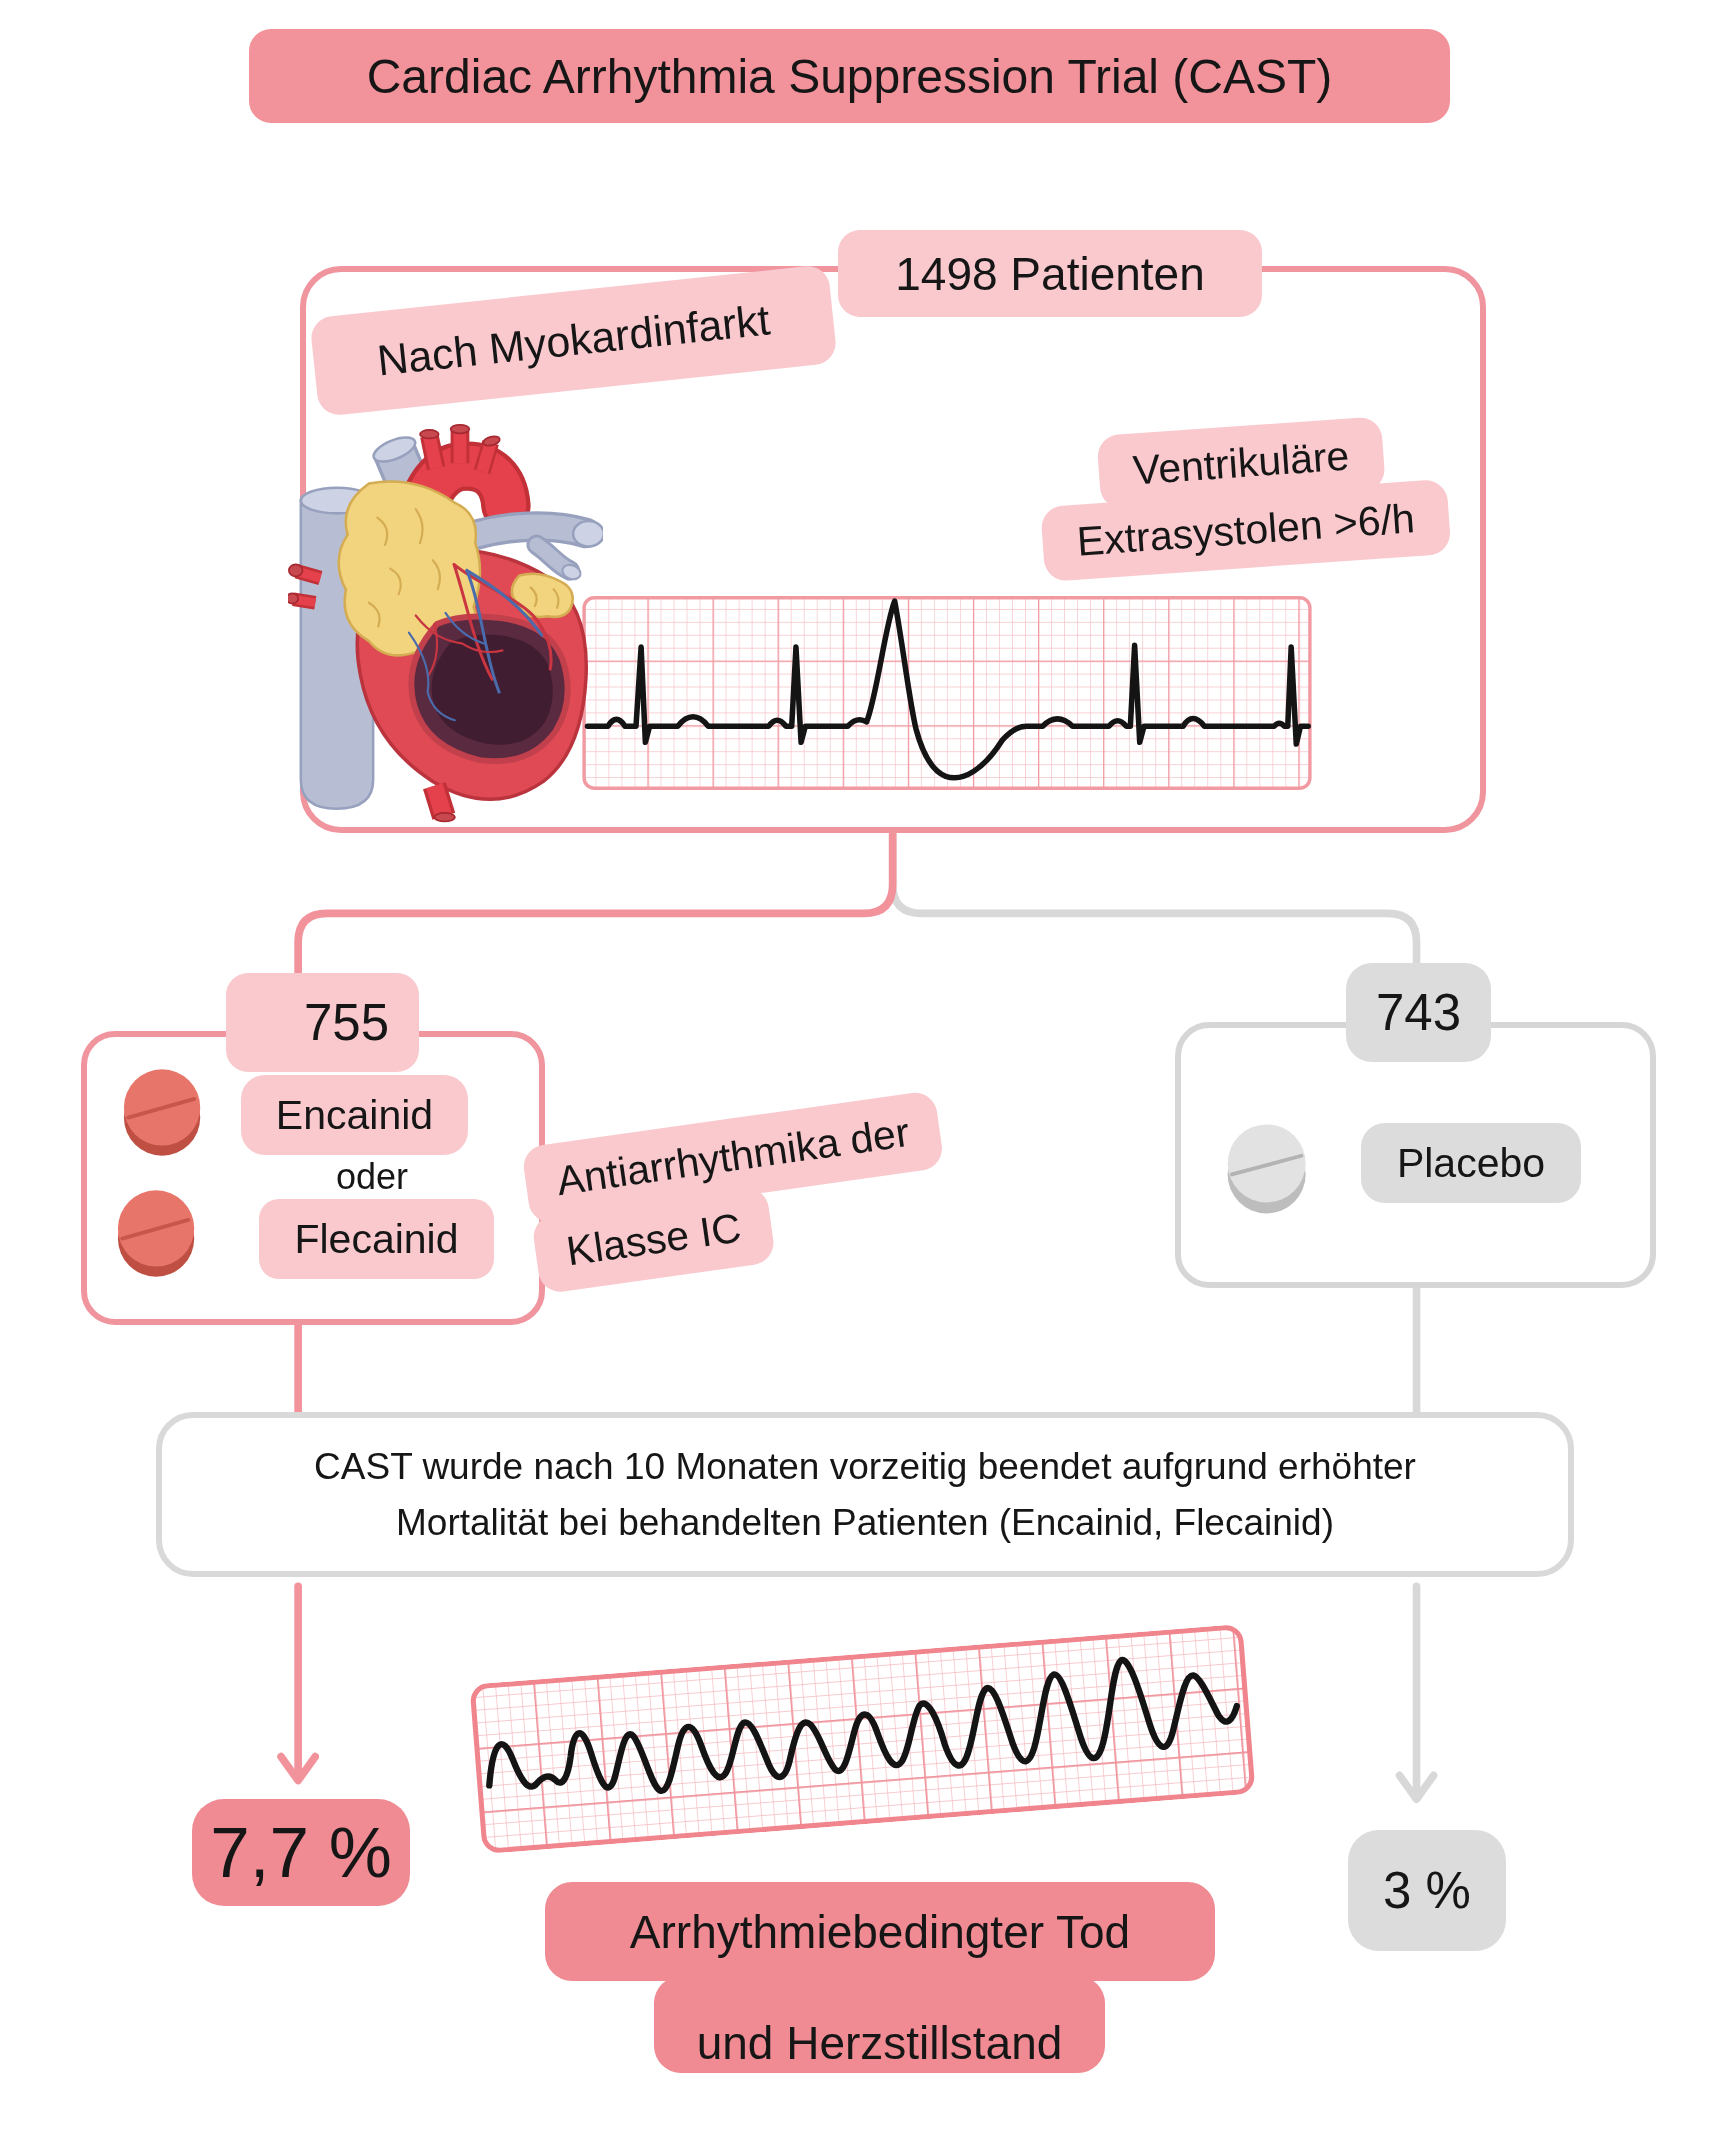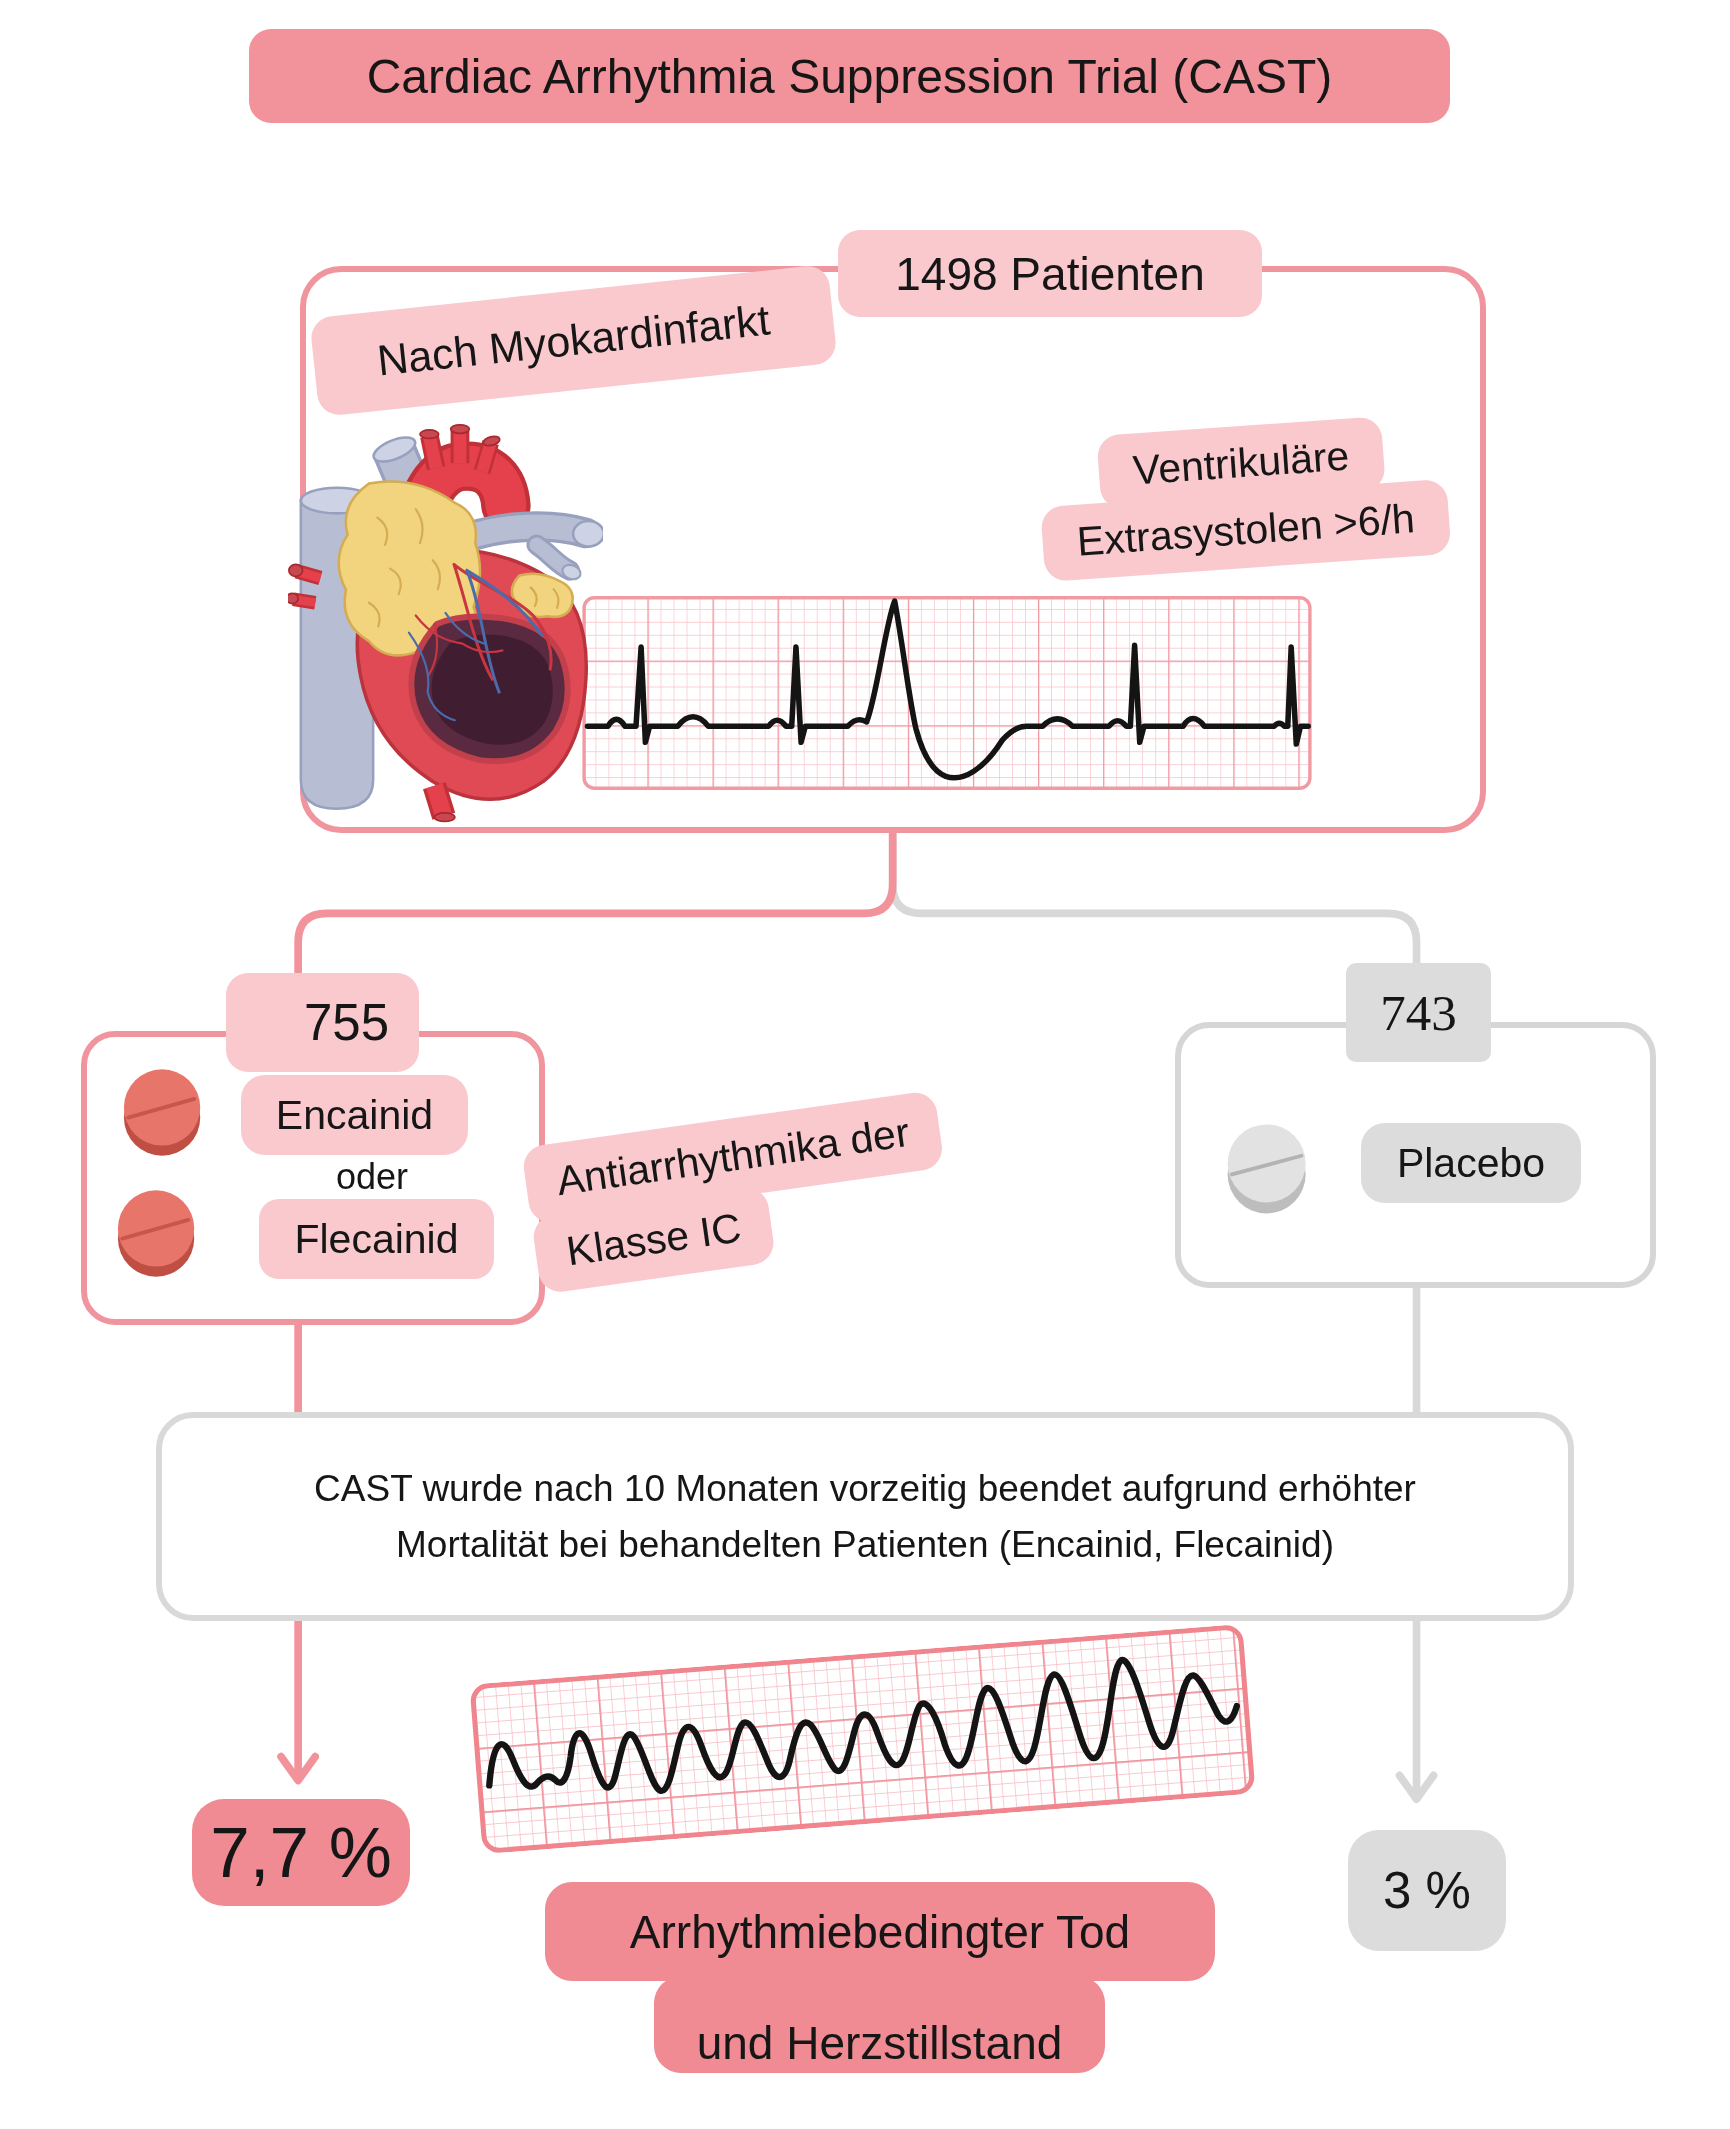--- a/index.html
+++ b/index.html
@@ -162,35 +162,35 @@
     <span style="font-size:41px;">Flecainid</span>
   </div>
 
   <div class="abs" style="left:521px;top:1148px;transform:rotate(-8deg);transform-origin:0 0;display:flex;flex-direction:column;align-items:flex-start;">
     <span class="pill nowrap" style="font-size:41px;padding:15.3px 31px;">Antiarrhythmika der</span>
     <span class="pill nowrap" style="font-size:41px;padding:15.3px 31px;margin-top:-6.8px;">Klasse IC</span>
   </div>
 
   <div class="box" style="left:1175px;top:1022px;width:481px;height:266px;border:6px solid #D6D6D6;border-radius:34px;box-sizing:border-box;"></div>
 
-  <div class="abs center" style="left:1346px;top:963px;width:145px;height:99px;background:var(--gray-badge);border-radius:10px;font-family:Liberation Serif, serif;">
+  <div class="abs center" style="left:1346px;top:963px;width:145px;height:99px;background:var(--gray-badge);border-radius:26px;">
     <span style="font-size:51px;">743</span>
   </div>
 
   <svg class="abs" style="left:1220px;top:1118px" width="95" height="101" viewBox="0 0 112 118">
     <circle cx="55" cy="66" r="46" fill="#BDBDBD"></circle>
     <circle cx="55" cy="53" r="46" fill="#E2E2E2"></circle>
     <path d="M 14 66 L 96 44" stroke="#B3B3B3" stroke-width="4.5" stroke-linecap="round" fill="none"></path>
   </svg>
 
   <div class="abs center" style="left:1361px;top:1123px;width:220px;height:80px;background:var(--gray-badge);border-radius:24px;">
     <span style="font-size:41px;">Placebo</span>
   </div>
 
-  <div class="box center" style="left:156px;top:1412px;width:1418px;height:209px;border:6px solid #D9D9D9;border-radius:37px;box-sizing:border-box;flex-direction:column;">
+  <div class="box center" style="left:156px;top:1412px;width:1418px;height:165px;border:6px solid #D9D9D9;border-radius:37px;box-sizing:border-box;flex-direction:column;">
     <div class="nowrap" style="font-size:37px;line-height:1.5;">CAST wurde nach 10 Monaten vorzeitig beendet aufgrund erhöhter</div>
     <div class="nowrap" style="font-size:37px;line-height:1.5;">Mortalität bei behandelten Patienten (Encainid, Flecainid)</div>
   </div>
 
   <svg class="abs" style="left:474px;top:1654px;transform:rotate(-4.5deg);" width="777" height="170" viewBox="0 0 912 200">
     <defs>
       <pattern id="e2s" width="15" height="15" patternUnits="userSpaceOnUse">
         <path d="M 15 0 H 0 V 15" fill="none" stroke="#F6B8BE" stroke-width="1.6"></path>
       </pattern>
       <pattern id="e2b" width="75" height="75" patternUnits="userSpaceOnUse">

